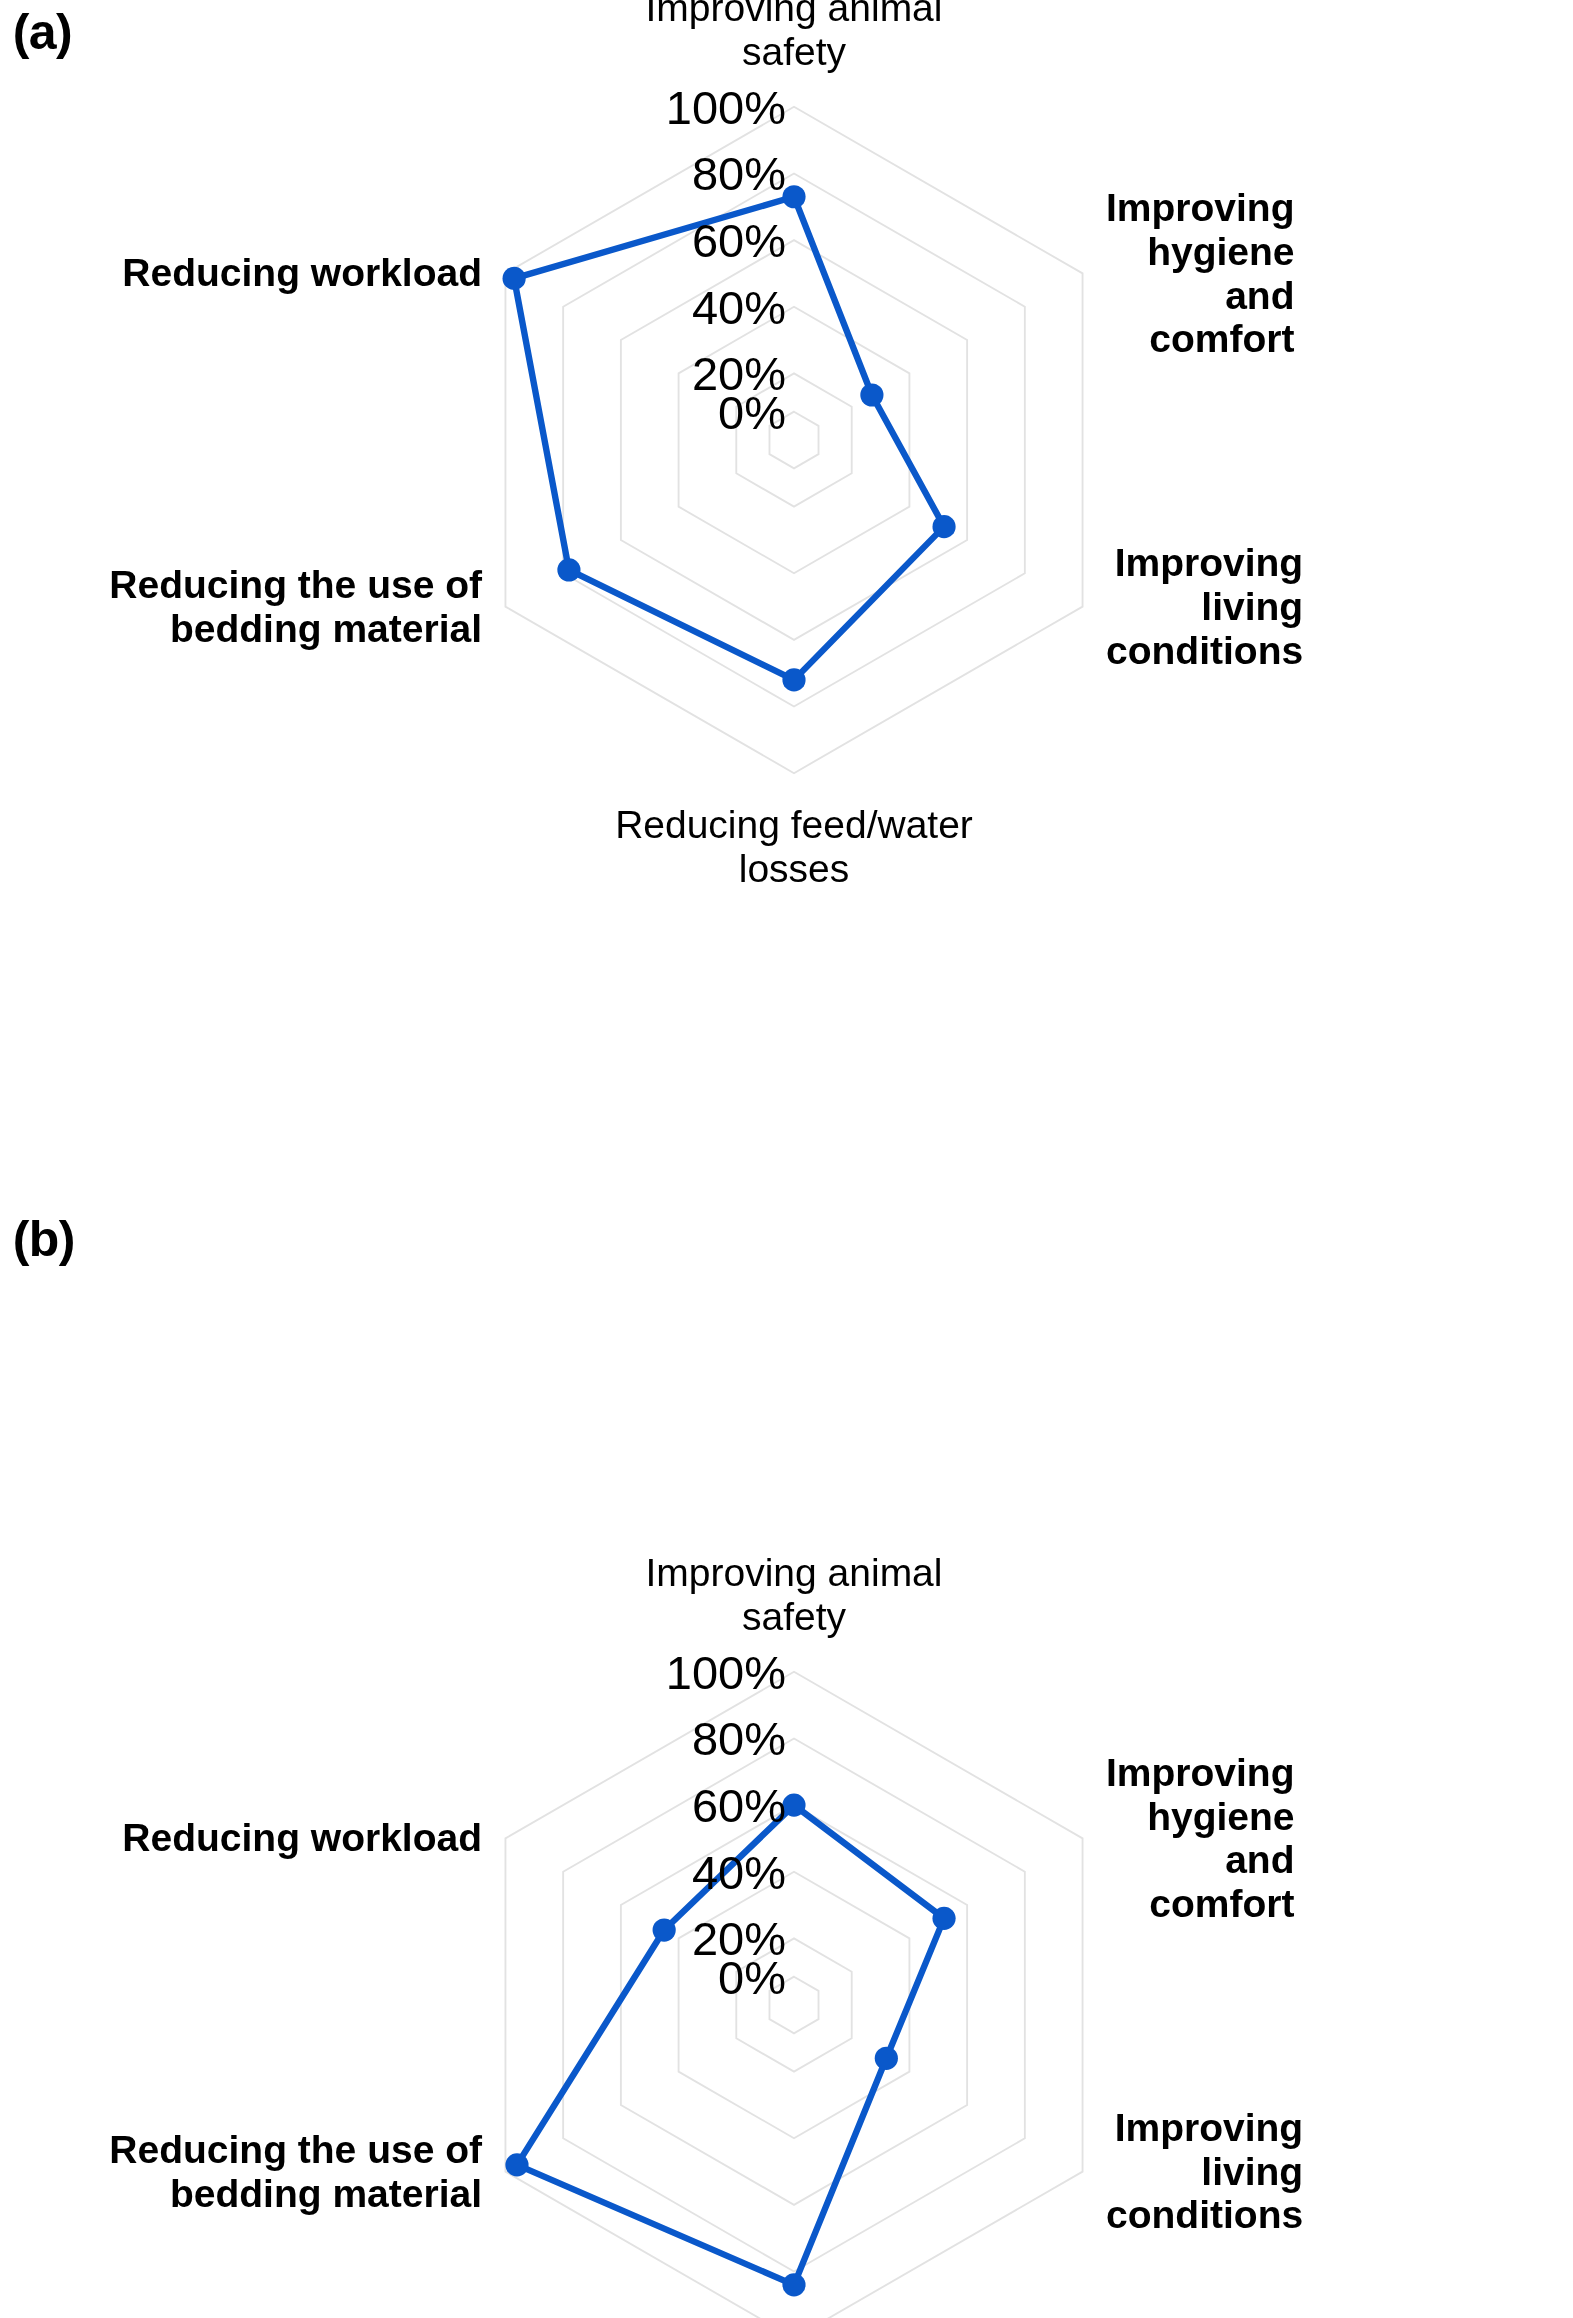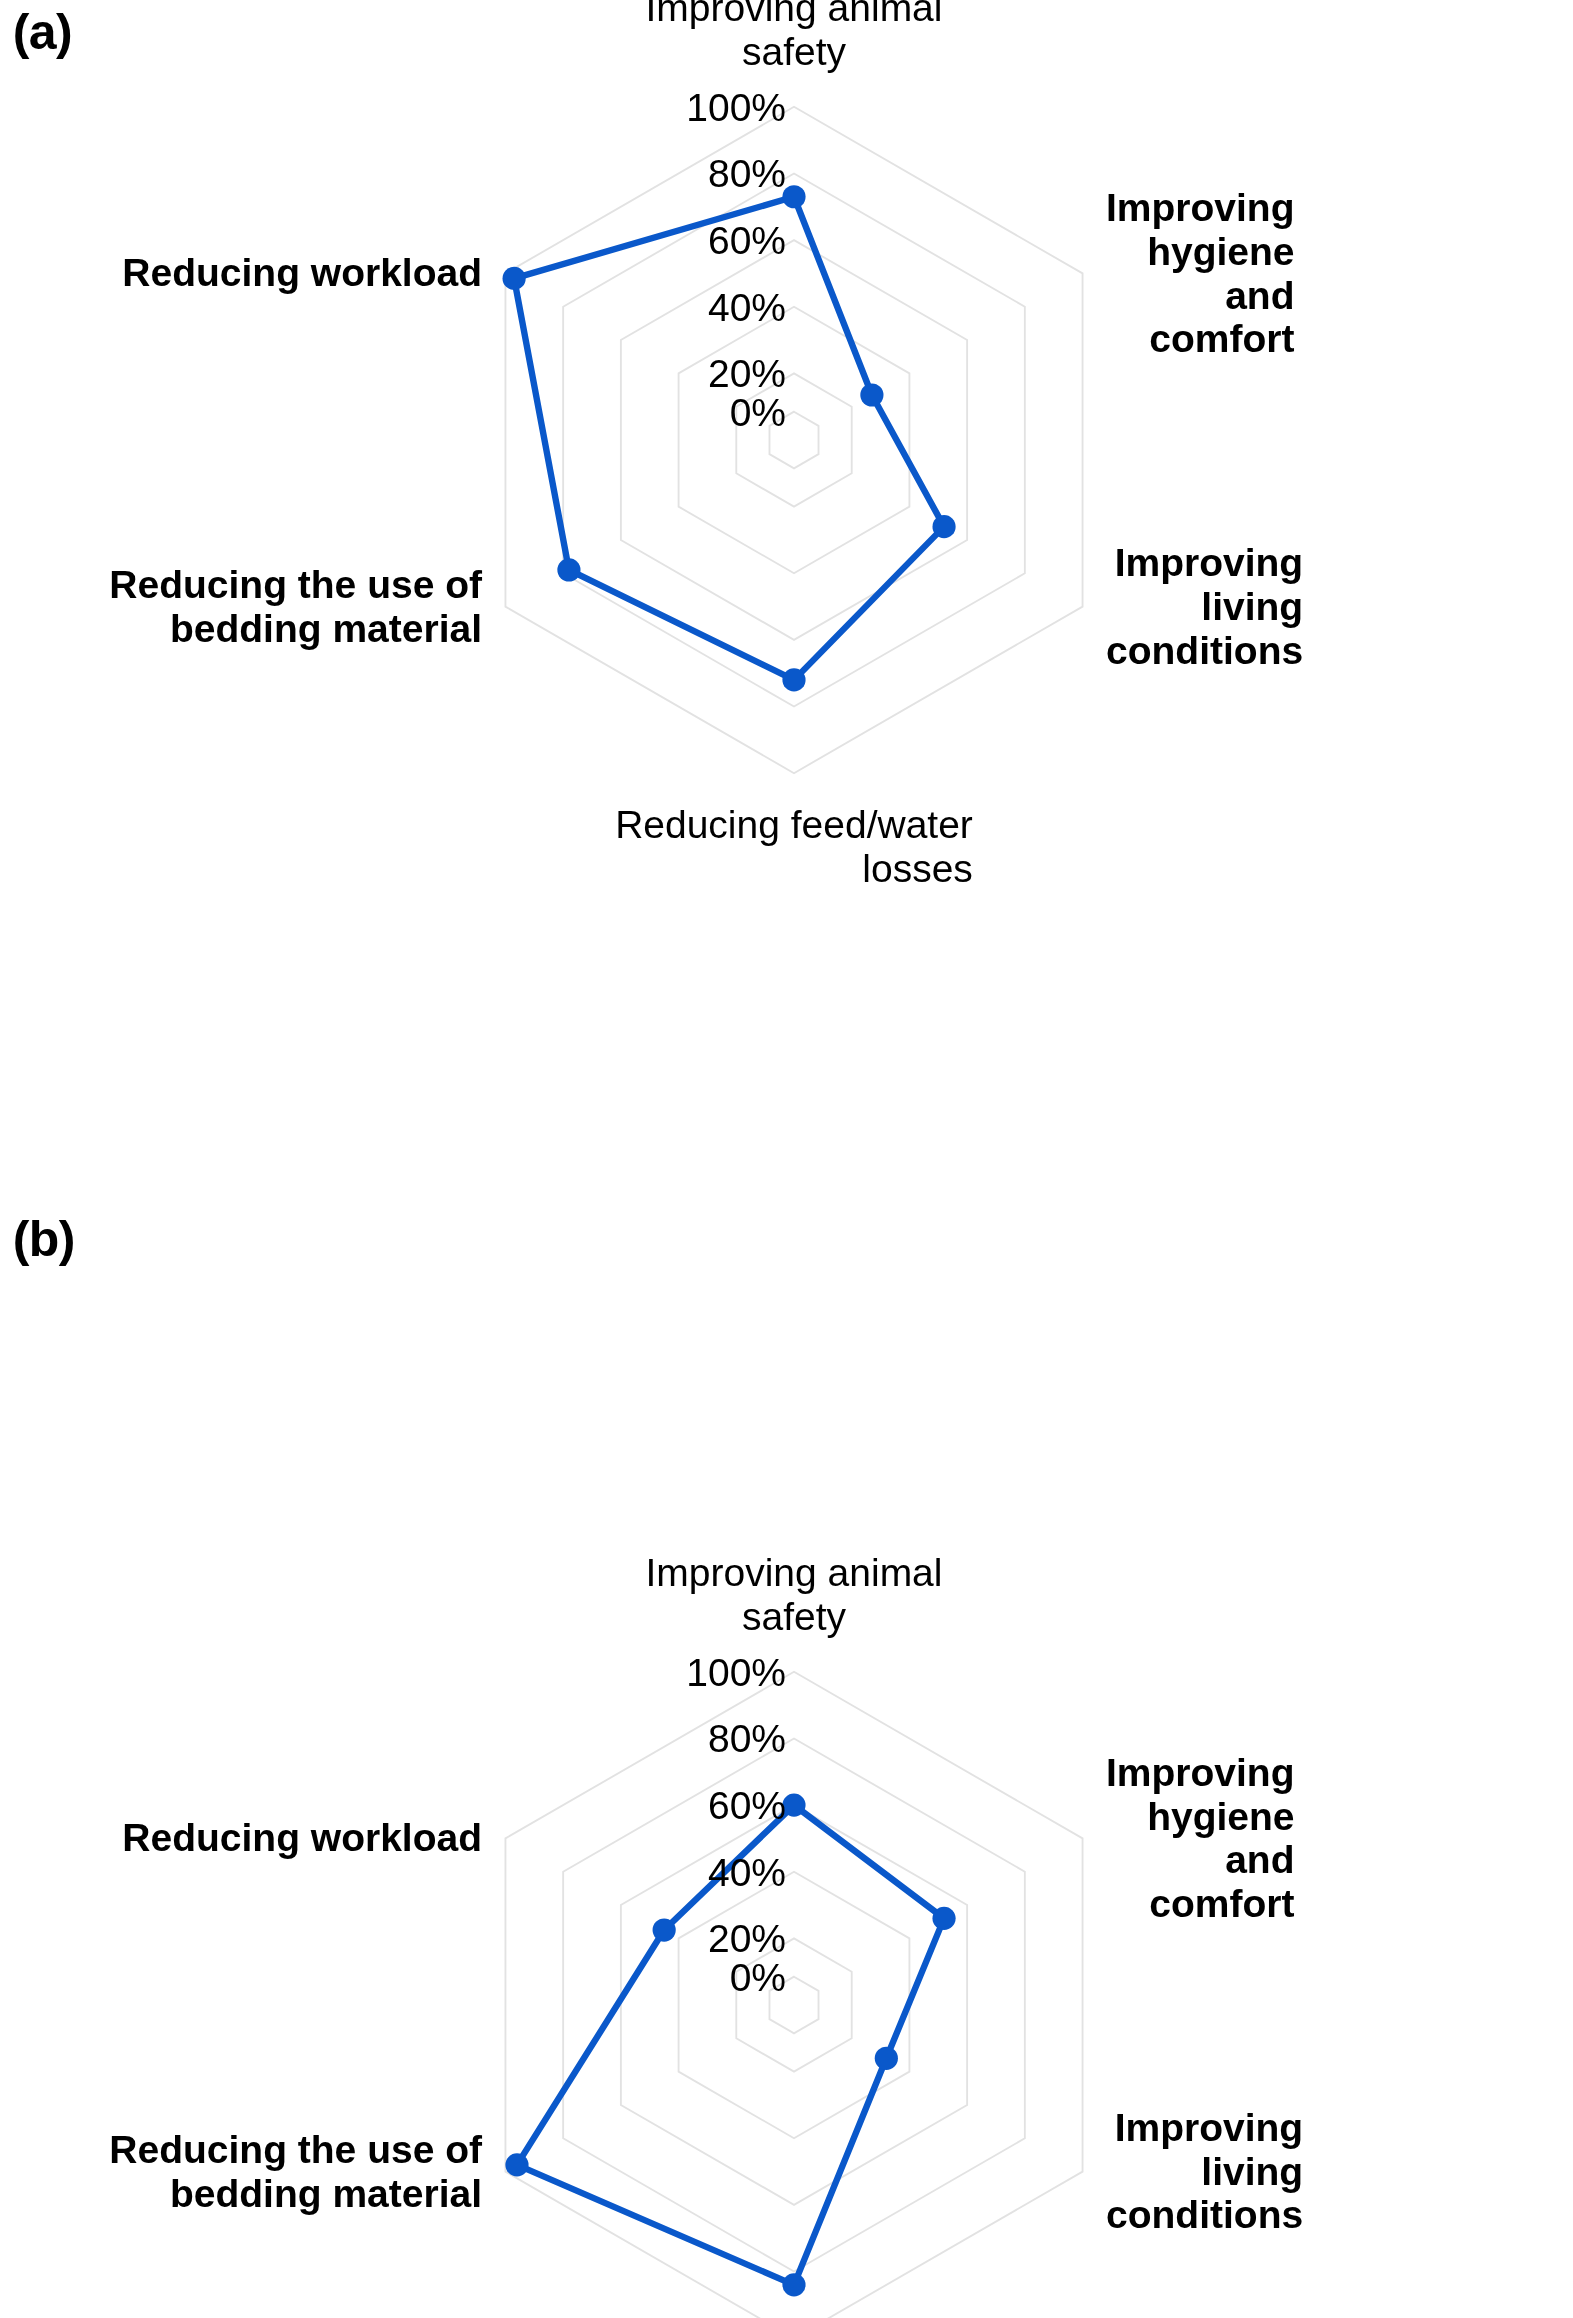--- a/index.html
+++ b/index.html
@@ -30,36 +30,36 @@
   #radar-b{left:371px;top:423px;width:846px;height:846px;}
 
   svg{display:block;overflow:visible;}
 
   .grid-ring{fill:none;stroke:#e2e2e2;stroke-width:3.2;}
   .series-line{fill:none;stroke:#0a58ca;stroke-width:11;stroke-linejoin:round;stroke-linecap:round;}
   .series-dot{fill:#0a58ca;}
 
   .tick-label{
     position:absolute;
-    font-size:39px;
+    font-size:47px;
     line-height:1;
     color:#000;
     white-space:nowrap;
     text-align:right;
     transform:translate(-100%,-50%);
   }
   .axis-label{
     position:absolute;
     font-size:39px;
     line-height:1.12;
     color:#000;
     white-space:pre-line;
   }
   .ax-top{transform:translate(-50%,-100%);text-align:center;}
-  .ax-bottom{transform:translate(-50%,0%);text-align:right;}
+  .ax-bottom{transform:translate(-50%,0%);text-align:center;}
   .ax-right{transform:translate(0%,-50%);text-align:right;font-weight:bold;}
   .ax-left{transform:translate(-100%,-50%);text-align:right;font-weight:bold;}
 </style>
 </head>
 <body>
 
 <section class="panel" id="panel-a">
   <div class="panel-letter">(a)</div>
   <div class="radar-wrap" id="radar-a">
       <svg width="846" height="846" viewBox="0 0 1460 1460">

